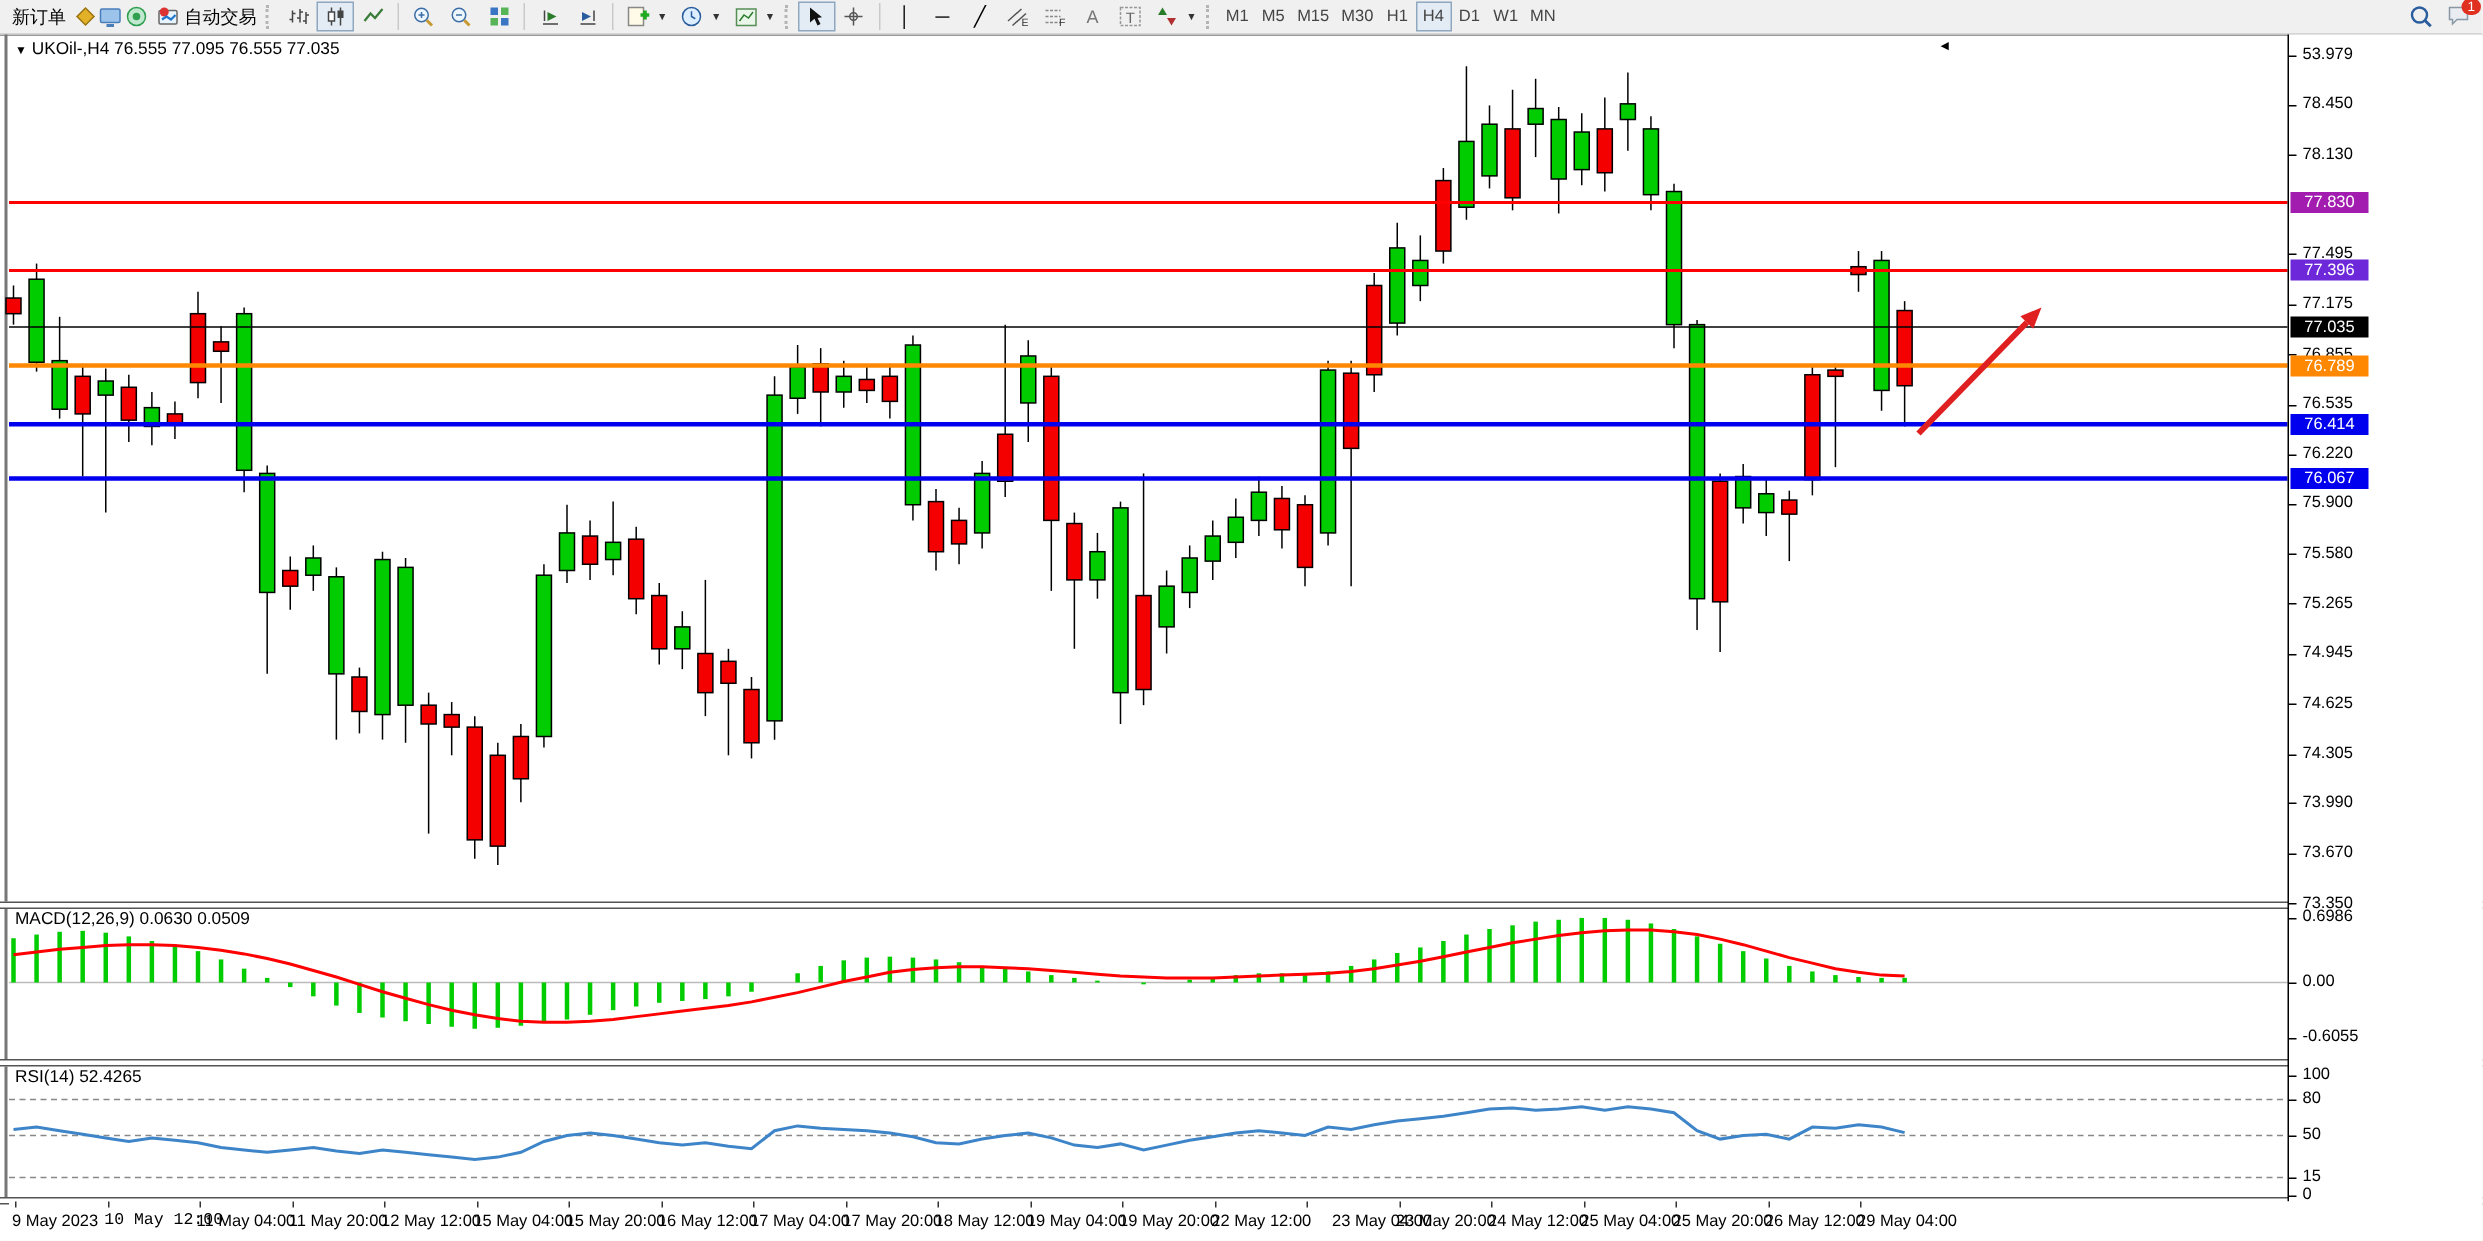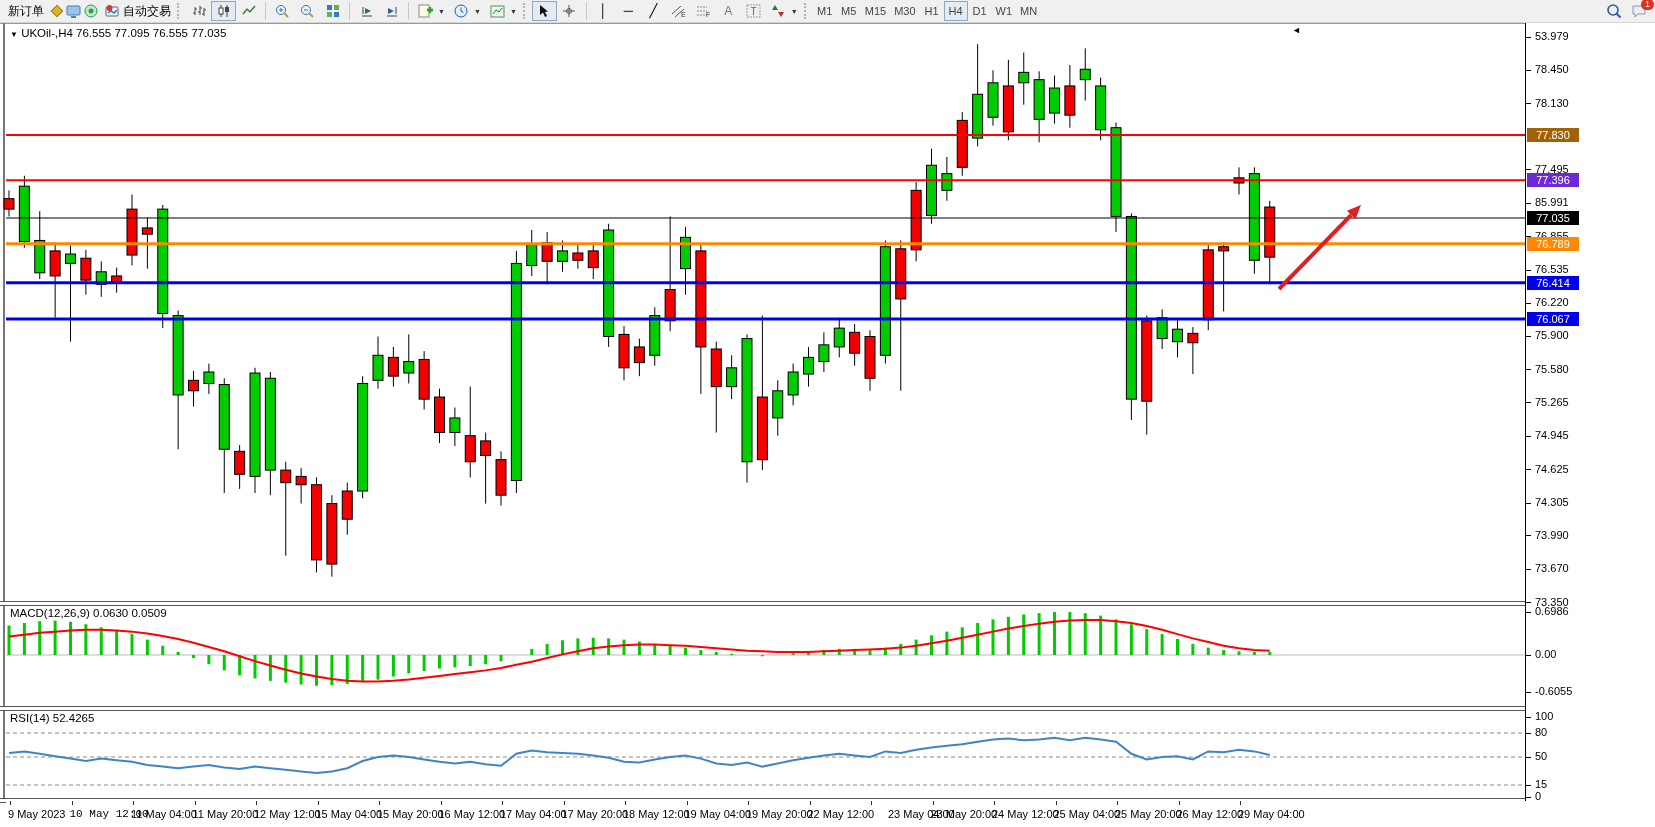--- a/index.html
+++ b/index.html
@@ -568,21 +568,21 @@
 <div id="axiscol" style="position:absolute;left:1526px;top:23px;width:129px;height:778px;background:#fff;overflow:hidden;">
     <div class="tick-dash" style="top: 13.886px;"></div>
     <div class="tick-label" style="top: 7.386px;">53.979</div>
     <div class="tick-dash" style="top: 46.772px;"></div>
     <div class="tick-label" style="top: 40.272px;">78.450</div>
     <div class="tick-dash" style="top: 80.18px;"></div>
     <div class="tick-label" style="top: 73.68px;">78.130</div>
     <div class="tick-dash" style="top: 146.474px;"></div>
     <div class="tick-label" style="top: 139.974px;">77.495</div>
     <div class="tick-dash" style="top: 179.882px;"></div>
-    <div class="tick-label" style="top: 173.382px;">85.991</div>
+    <div class="tick-label" style="top: 173.382px;">77.175</div>
     <div class="tick-dash" style="top: 213.29px;"></div>
     <div class="tick-label" style="top: 206.79px;">76.855</div>
     <div class="tick-dash" style="top: 246.698px;"></div>
     <div class="tick-label" style="top: 240.198px;">76.535</div>
     <div class="tick-dash" style="top: 279.584px;"></div>
     <div class="tick-label" style="top: 273.084px;">76.220</div>
     <div class="tick-dash" style="top: 312.992px;"></div>
     <div class="tick-label" style="top: 306.492px;">75.900</div>
     <div class="tick-dash" style="top: 346.4px;"></div>
     <div class="tick-label" style="top: 339.9px;">75.580</div>
@@ -593,21 +593,21 @@
     <div class="tick-dash" style="top: 446.102px;"></div>
     <div class="tick-label" style="top: 439.602px;">74.625</div>
     <div class="tick-dash" style="top: 479.51px;"></div>
     <div class="tick-label" style="top: 473.01px;">74.305</div>
     <div class="tick-dash" style="top: 512.396px;"></div>
     <div class="tick-label" style="top: 505.896px;">73.990</div>
     <div class="tick-dash" style="top: 545.804px;"></div>
     <div class="tick-label" style="top: 539.304px;">73.670</div>
     <div class="tick-dash" style="top: 579.212px;"></div>
     <div class="tick-label" style="top: 572.712px;">73.350</div>
-    <div class="pbadge" style="top: 105px; background: #a16207;">77.830</div>
+    <div class="pbadge" style="top: 105px; background: #a21caf;">77.830</div>
     <div class="pbadge" style="top: 150.31px; background: #6d28d9;">77.396</div>
     <div class="pbadge" style="top: 187.998px; background: rgb(0, 0, 0);">77.035</div>
     <div class="pbadge" style="top: 213.68px; background: rgb(255, 136, 0);">76.789</div>
     <div class="pbadge" style="top: 252.83px; background: rgb(0, 0, 238);">76.414</div>
     <div class="pbadge" style="top: 289.057px; background: rgb(0, 0, 238);">76.067</div>
     <div class="tick-dash" style="top: 588.536px;"></div>
     <div class="tick-label" style="top: 582.036px;">0.6986</div>
     <div class="tick-dash" style="top: 631.5px;"></div>
     <div class="tick-label" style="top: 625px;">0.00</div>
     <div class="tick-dash" style="top: 668.738px;"></div>

